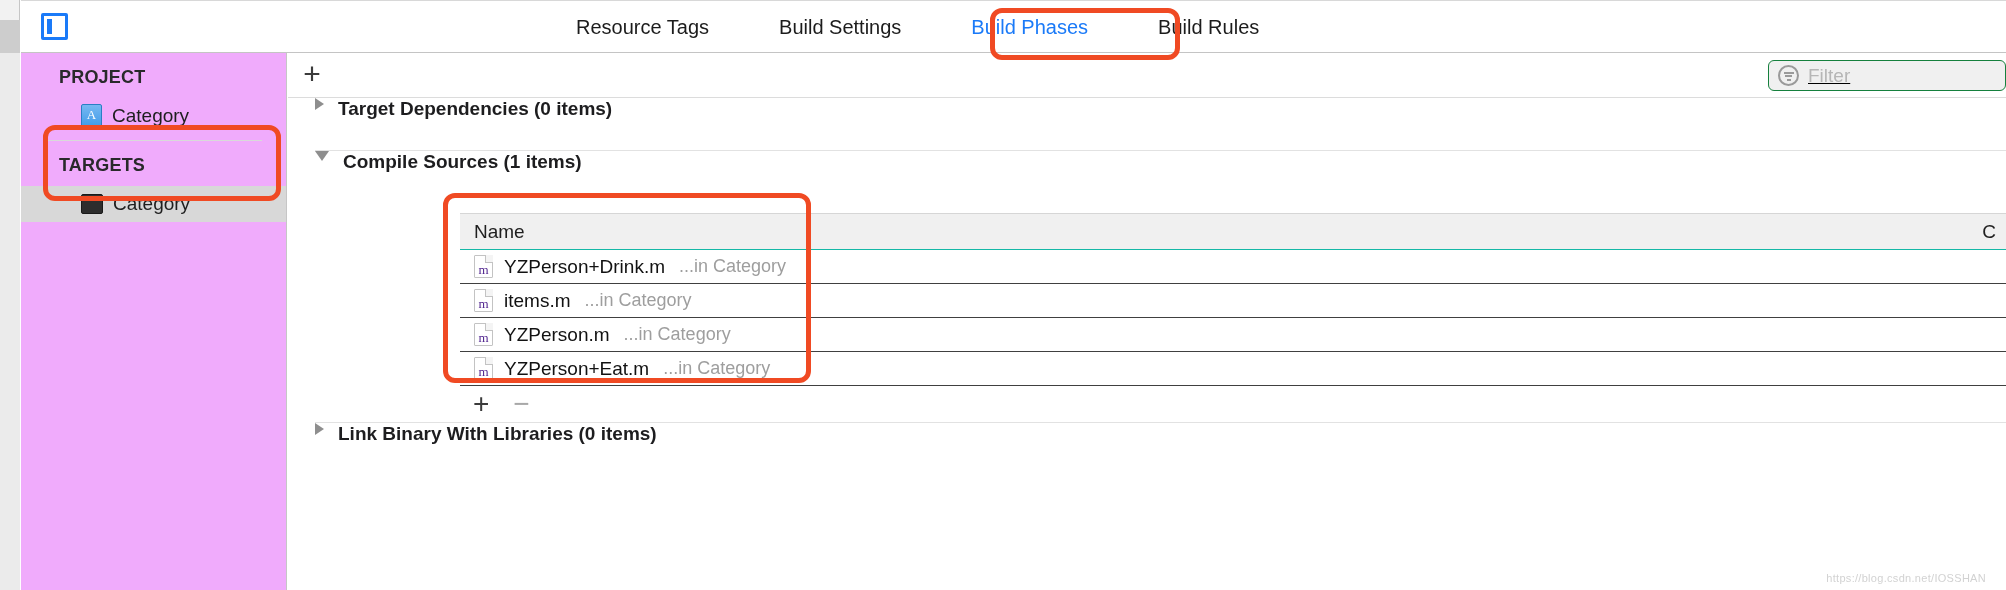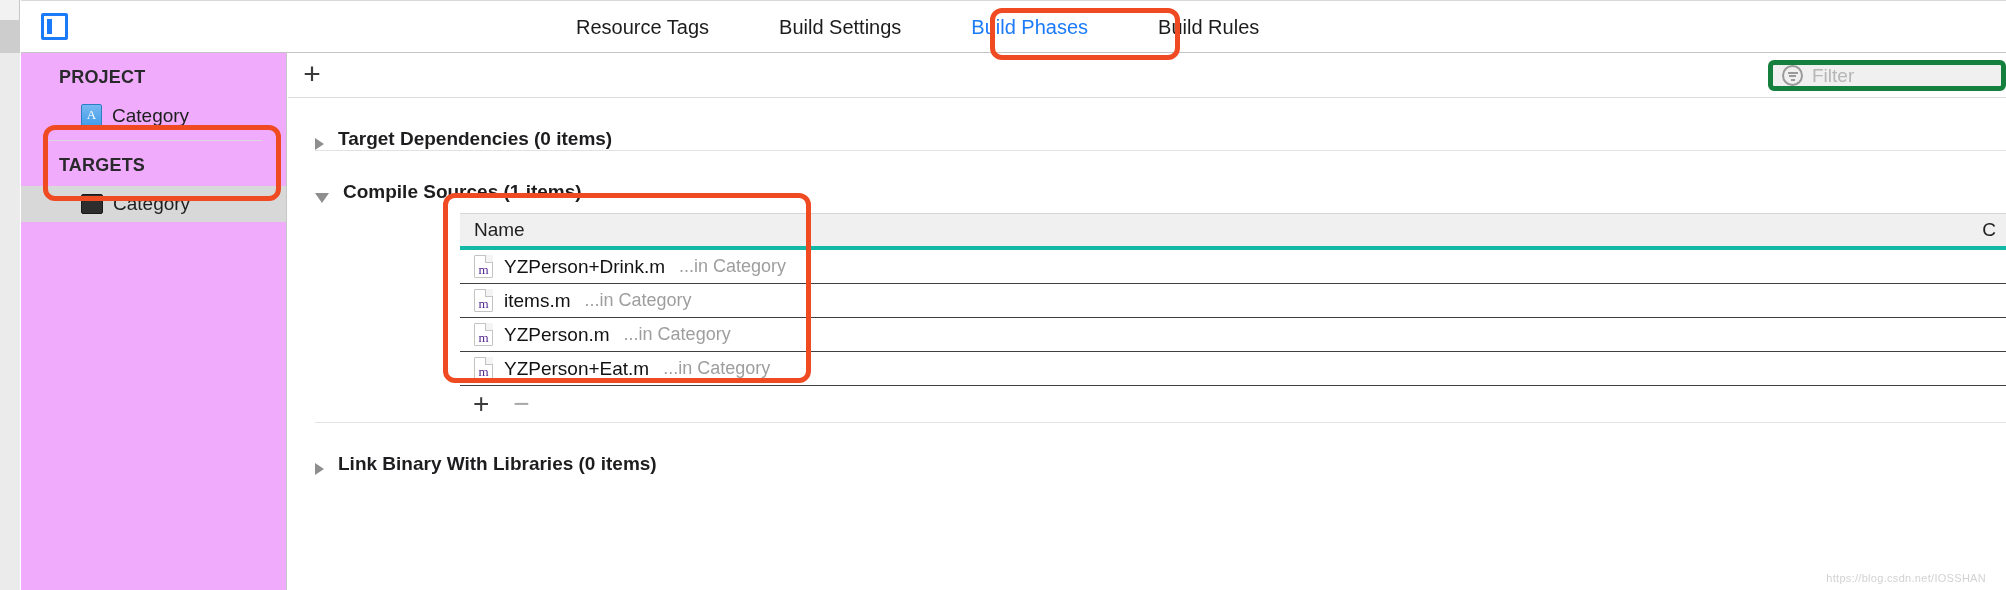--- a/index.html
+++ b/index.html
@@ -167,26 +167,27 @@
     line-height: 26px;
     text-align: center;
     color: #3b3b3b;
     font-weight: 300;
   }
   .filter-box {
     position: absolute;
     right: 0px; top: 7px;
     width: 238px; height: 31px;
     background: #f0f0f0;
-    border: 5px solid #15803d;
+    border: 1px solid #15803d;
     border-radius: 6px;
     display: flex;
     align-items: center;
     padding-left: 9px;
     gap: 9px;
+    text-decoration: underline;
   }
   .filter-icon {
     width: 21px; height: 21px;
     border: 2px solid #9a9a9a;
     border-radius: 50%;
     position: relative;
     flex: 0 0 auto;
   }
   .filter-icon span {
     position: absolute;
@@ -198,21 +199,21 @@
   .filter-icon span:nth-child(2) { top: 8px;   width: 7px;  left: 5px; }
   .filter-icon span:nth-child(3) { top: 11.5px;width: 4px;  left: 6.5px;}
   .filter-placeholder {
     font-size: 19px;
     color: #b6b6b6;
   }
 
   
   .phase-row {
     display: flex;
-    align-items: flex-end;
+    align-items: flex-start;
     height: 52px;
     padding-left: 27px;
     gap: 14px;
   }
   .disclosure {
     width: 0; height: 0;
     flex: 0 0 auto;
     border-left: 9px solid #8e8e8e;
     border-top: 6px solid transparent;
     border-bottom: 6px solid transparent;
@@ -240,21 +241,21 @@
     margin-left: 172px;
     margin-top: 10px;
     width: 1546px;
     border-top: 1px solid #d6d6d6;
   }
   .file-head {
     display: flex;
     align-items: center;
     height: 36px;
     background: #f0f0f0;
-    border-bottom: 4px solid #14b8a6;
+    border-bottom: 1px solid #14b8a6;
   }
   .file-head .col-name {
     padding-left: 14px;
     font-size: 19px;
     color: #1f1f1f;
   }
   .file-head .col-right {
     margin-left: auto;
     padding-right: 10px;
     font-size: 19px;

